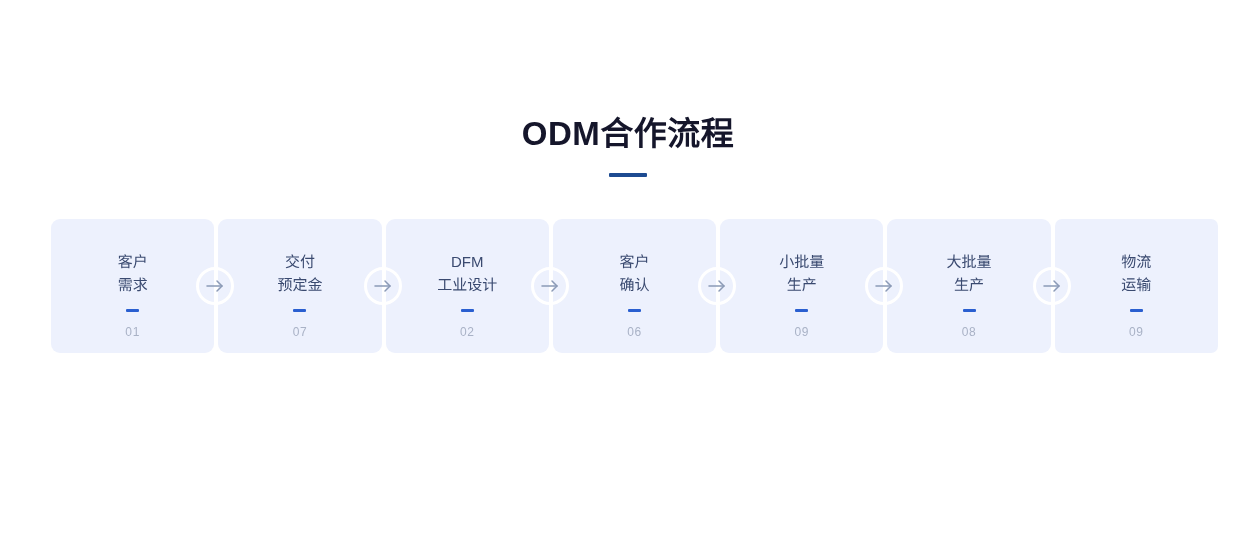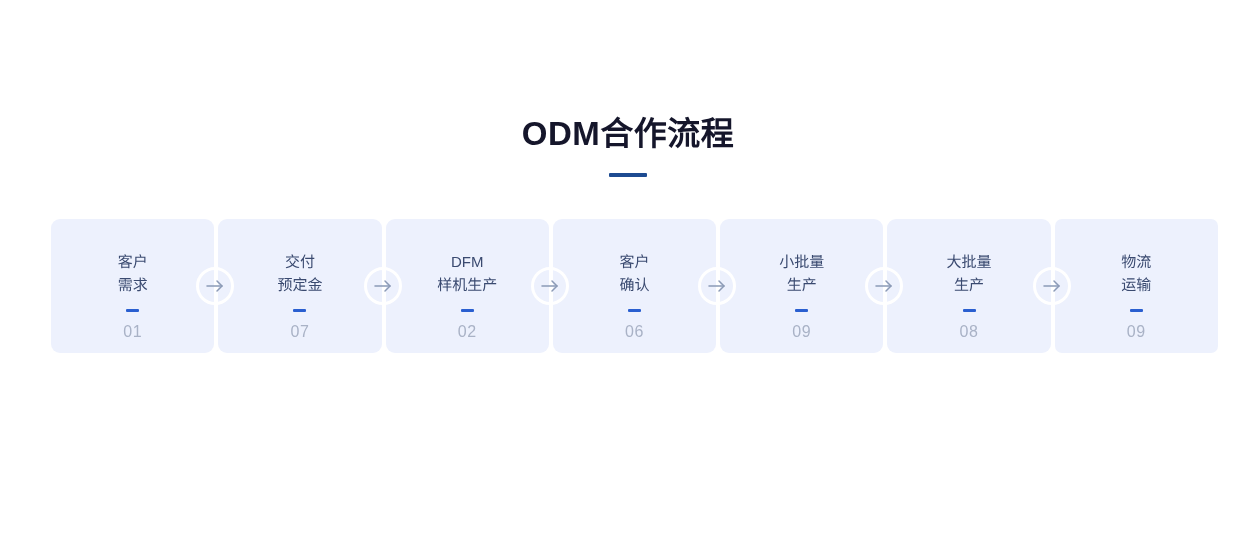--- a/index.html
+++ b/index.html
@@ -91,21 +91,21 @@
     width: 13px;
     height: 3px;
     background: #2a5fd0;
     margin-top: 13px;
     border-radius: 1px;
   }
 
   .step-number {
     margin-top: 10px;
     color: #a9b2c6;
-    font-size: 16px;
+    font-size: 12px;
     line-height: 20px;
     letter-spacing: 0.6px;
     font-family: "Liberation Sans", "DejaVu Sans", sans-serif;
   }
 
   
   .arrow-node {
     position: absolute;
     top: 50%;
     right: -20px;
@@ -168,21 +168,21 @@
         <svg width="18" height="14" viewBox="0 0 18 14" aria-hidden="true">
           <line x1="1" y1="7" x2="16" y2="7"></line>
           <polyline points="11,2 16,7 11,12"></polyline>
         </svg>
       </div>
     </div>
 
 
     <div class="step">
       <div class="step-label">DFM</div>
-      <div class="step-label">样机生产</div>
+      <div class="step-label">工业设计</div>
       <div class="step-dash"></div>
       <div class="step-number">02</div>
       <div class="arrow-node">
         <svg width="18" height="14" viewBox="0 0 18 14" aria-hidden="true">
           <line x1="1" y1="7" x2="16" y2="7"></line>
           <polyline points="11,2 16,7 11,12"></polyline>
         </svg>
       </div>
     </div>
 

